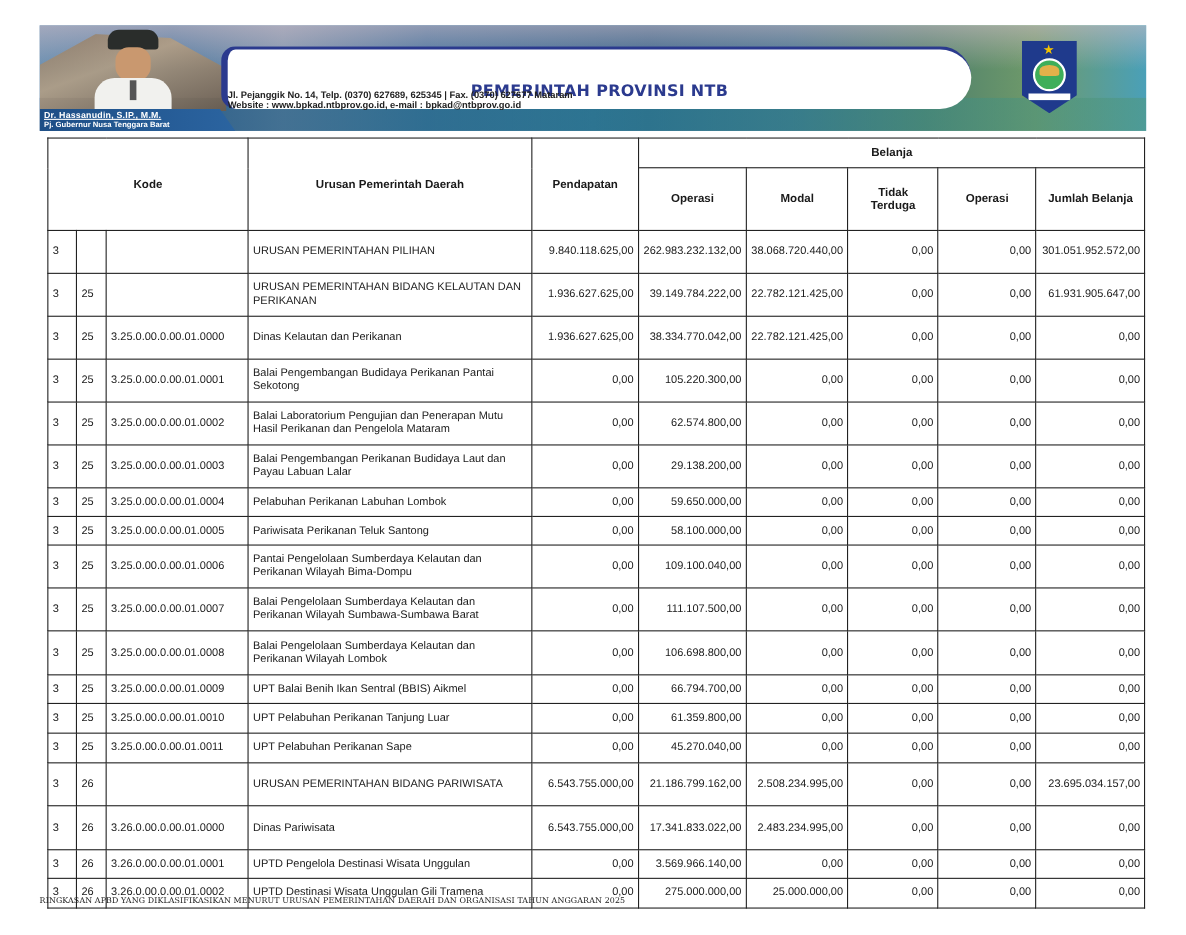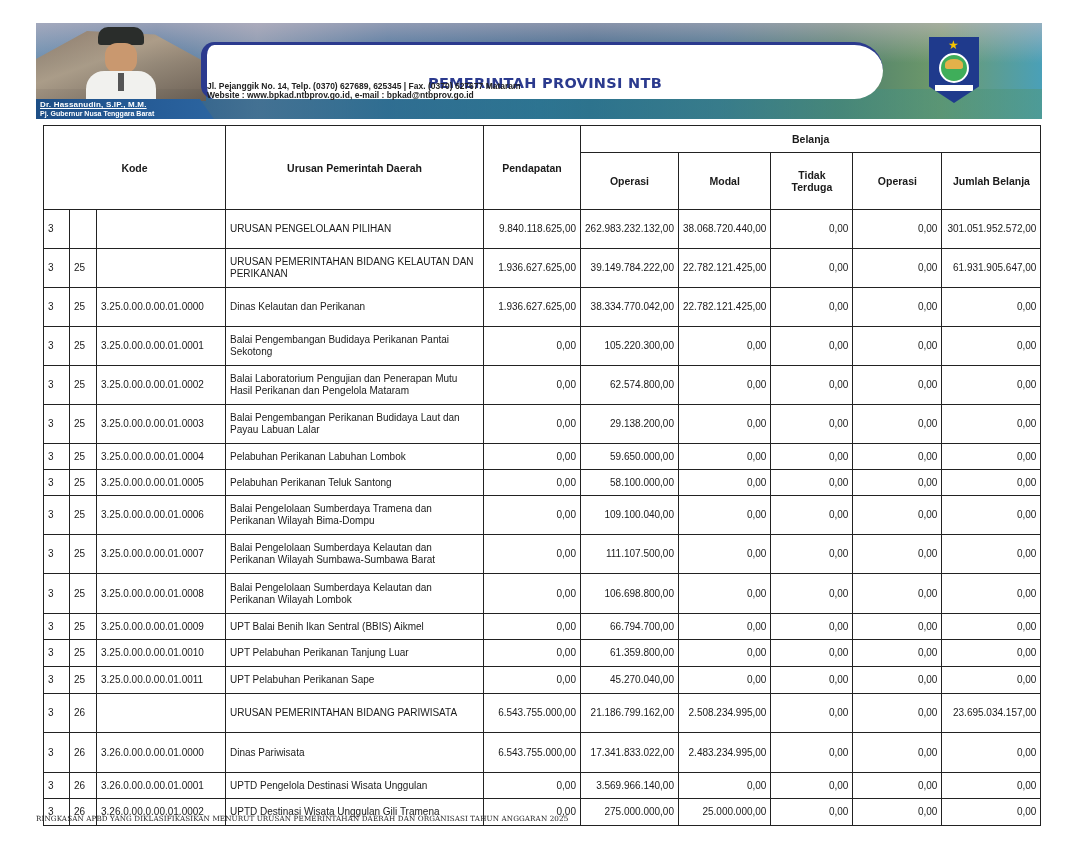--- a/index.html
+++ b/index.html
@@ -93,21 +93,21 @@
       <th style="padding:16px 14px">Tidak Terduga</th>
       <th>Operasi</th>
       <th>Jumlah Belanja</th>
     </tr>
   </thead>
   <tbody id="tbody">
       <tr style="height: 39px;">
         <td class="c">3</td>
         <td class="c"></td>
         <td class="c"></td>
-        <td class="c">URUSAN PENGELOLAAN PILIHAN</td>
+        <td class="c">URUSAN PEMERINTAHAN PILIHAN</td>
         <td class="num">9.840.118.625,00</td>
         <td class="num">262.983.232.132,00</td>
         <td class="num">38.068.720.440,00</td>
         <td class="num">0,00</td>
         <td class="num">0,00</td>
         <td class="num">301.051.952.572,00</td>
       </tr>
       <tr style="height: 39px;">
         <td class="c">3</td>
         <td class="c">25</td>
@@ -177,33 +177,33 @@
         <td class="num">59.650.000,00</td>
         <td class="num">0,00</td>
         <td class="num">0,00</td>
         <td class="num">0,00</td>
         <td class="num">0,00</td>
       </tr>
       <tr style="height: 26px;">
         <td class="c">3</td>
         <td class="c">25</td>
         <td class="c">3.25.0.00.0.00.01.0005</td>
-        <td class="c">Pelabuhan Perikanan Teluk Santong</td>
+        <td class="c">Pariwisata Perikanan Teluk Santong</td>
         <td class="num">0,00</td>
         <td class="num">58.100.000,00</td>
         <td class="num">0,00</td>
         <td class="num">0,00</td>
         <td class="num">0,00</td>
         <td class="num">0,00</td>
       </tr>
       <tr style="height: 39px;">
         <td class="c">3</td>
         <td class="c">25</td>
         <td class="c">3.25.0.00.0.00.01.0006</td>
-        <td class="c">Balai Pengelolaan Sumberdaya Tramena dan Perikanan Wilayah Bima-Dompu</td>
+        <td class="c">Pantai Pengelolaan Sumberdaya Kelautan dan Perikanan Wilayah Bima-Dompu</td>
         <td class="num">0,00</td>
         <td class="num">109.100.040,00</td>
         <td class="num">0,00</td>
         <td class="num">0,00</td>
         <td class="num">0,00</td>
         <td class="num">0,00</td>
       </tr>
       <tr style="height: 39px;">
         <td class="c">3</td>
         <td class="c">25</td>

